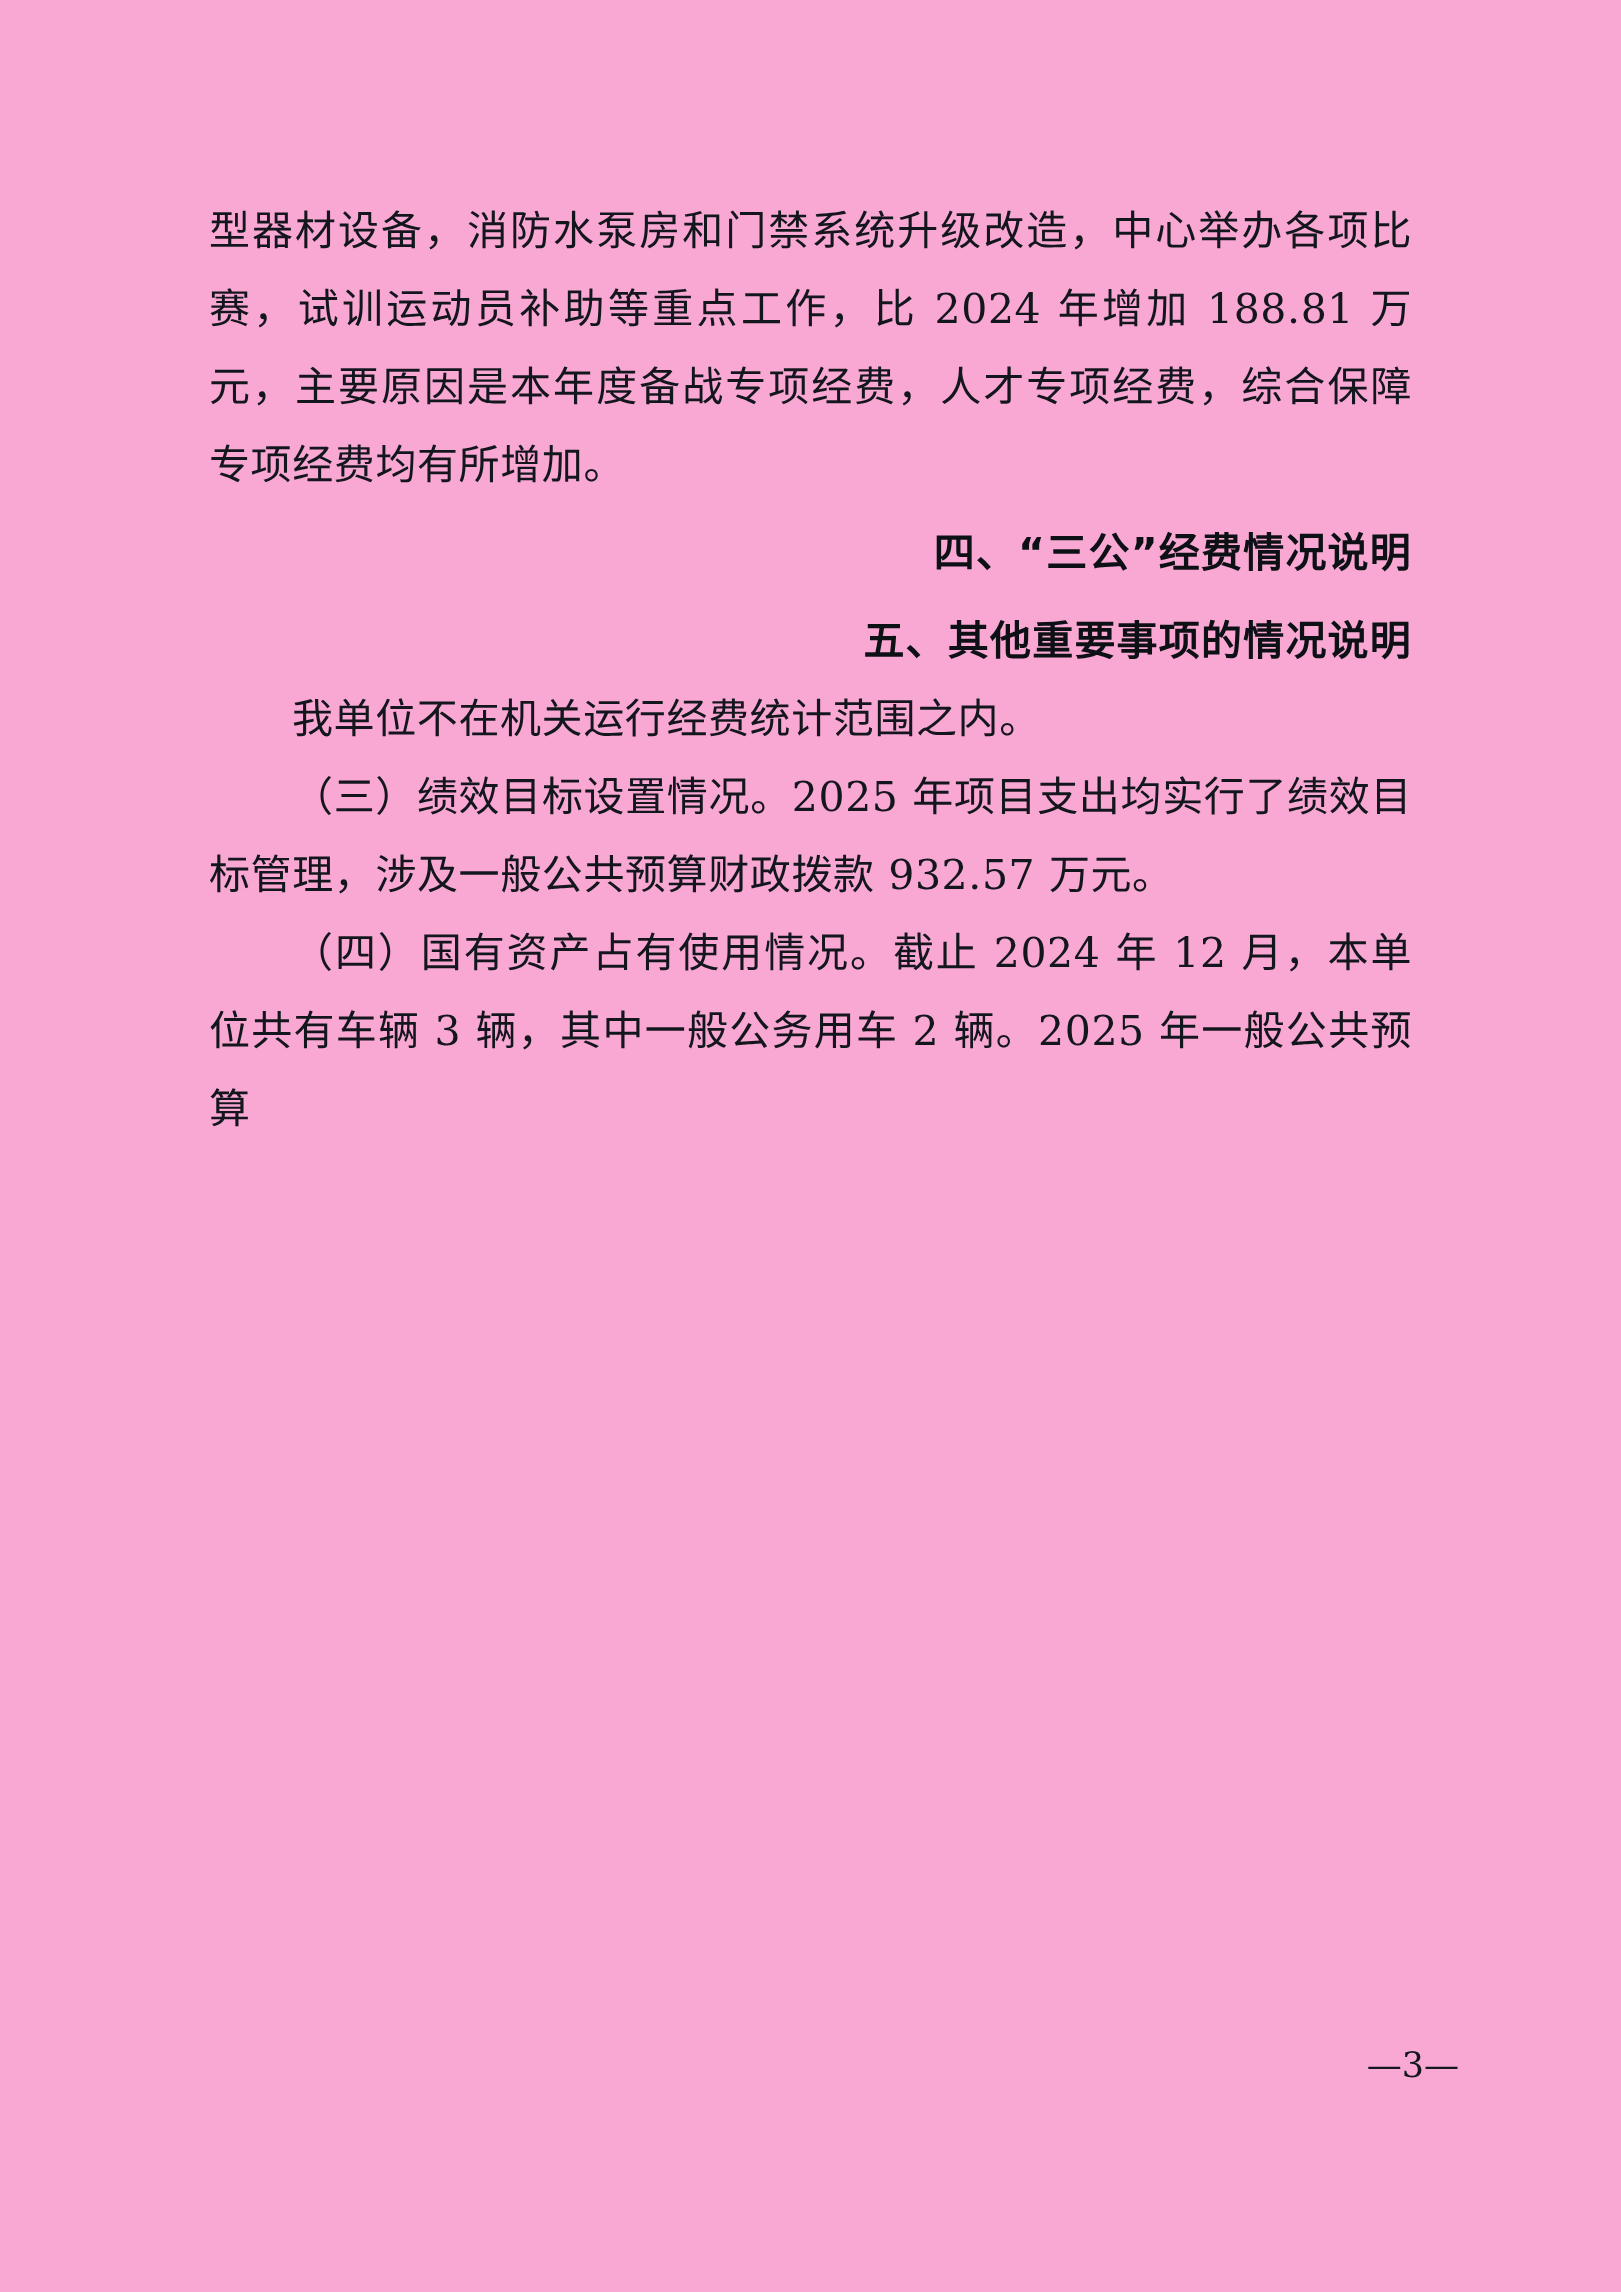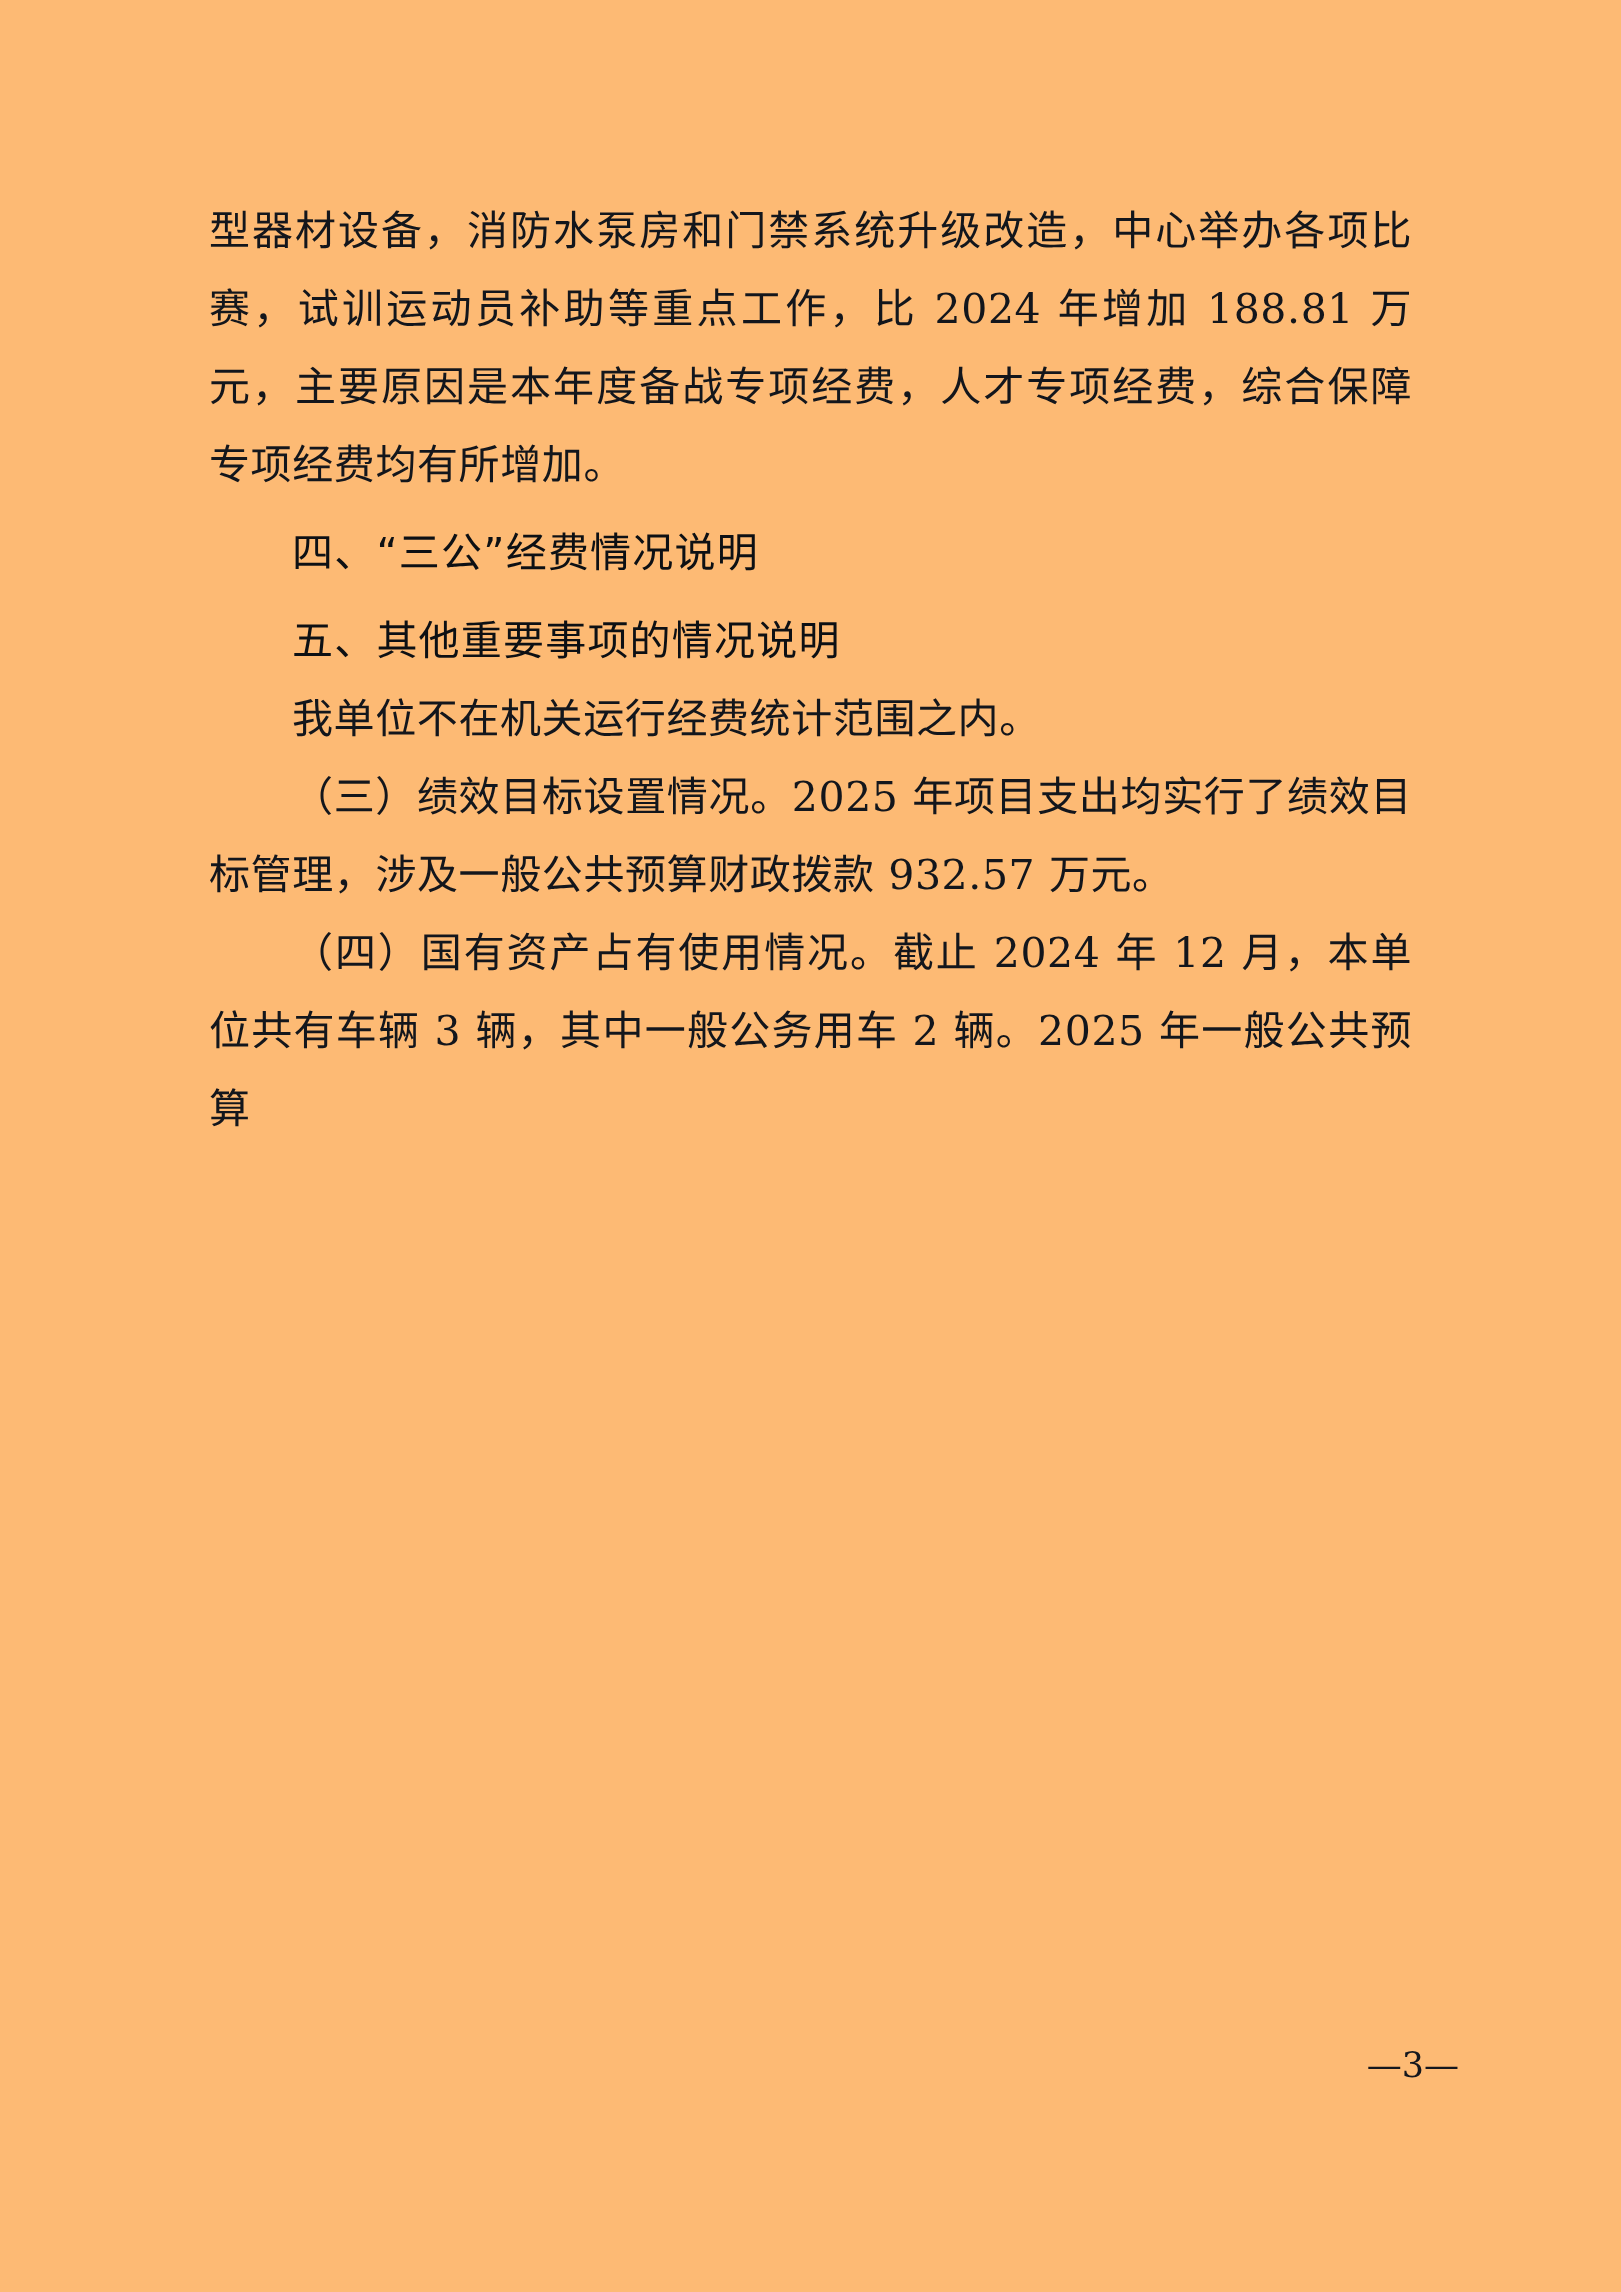--- a/index.html
+++ b/index.html
@@ -12,21 +12,21 @@
     height: 2293px;
     position: relative;
     overflow: hidden;
     font-family: "DejaVu Serif", "Liberation Serif", serif;
   }
 
   
   #page-sheet {
     position: absolute;
     inset: 0;
-    background: #fdba74;
+    background: #f9a8d4;
   }
 
   
   #doc-body {
     position: absolute;
     left: 209px;
     top: 192px;
     width: 1203px;
   }
 
@@ -50,25 +50,25 @@
   .para.cont {
     text-indent: 0;
   }
 
   
   .heading {
     font-family: "DejaVu Sans", "Liberation Sans", sans-serif;
     font-size: 41px;
     line-height: 78px;
     color: #0d1014;
-    font-weight: normal;
+    font-weight: bold;
     letter-spacing: 1.2px;
     text-indent: 83px;
     margin: 0;
-    text-align: left;
+    text-align: right;
   }
 
   
   .blk { margin: 0; padding: 0; }
   .gap-head-before { height: 9.8px; }
 
   
   #page-footer {
     position: absolute;
     left: 0;

